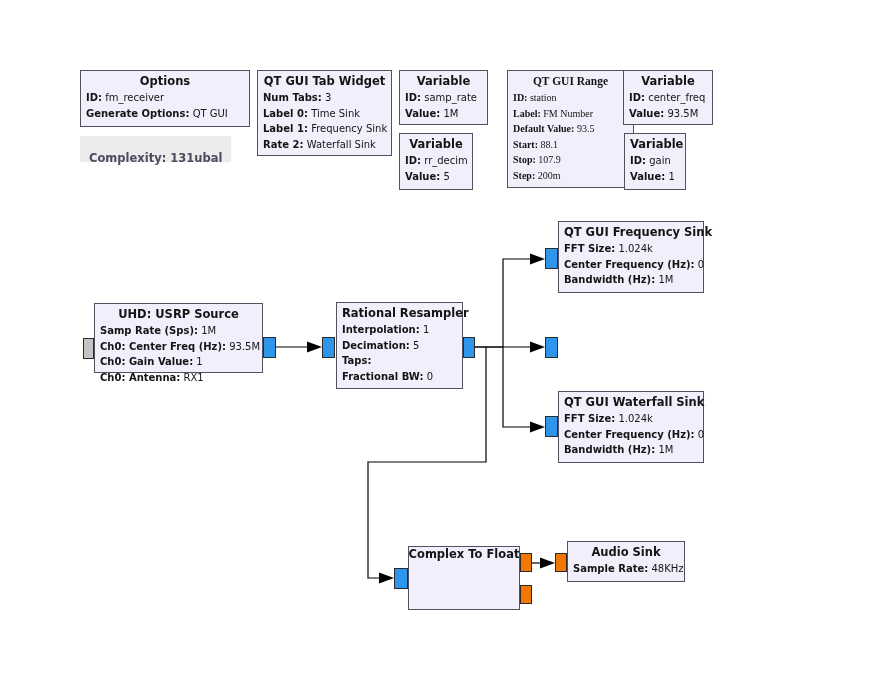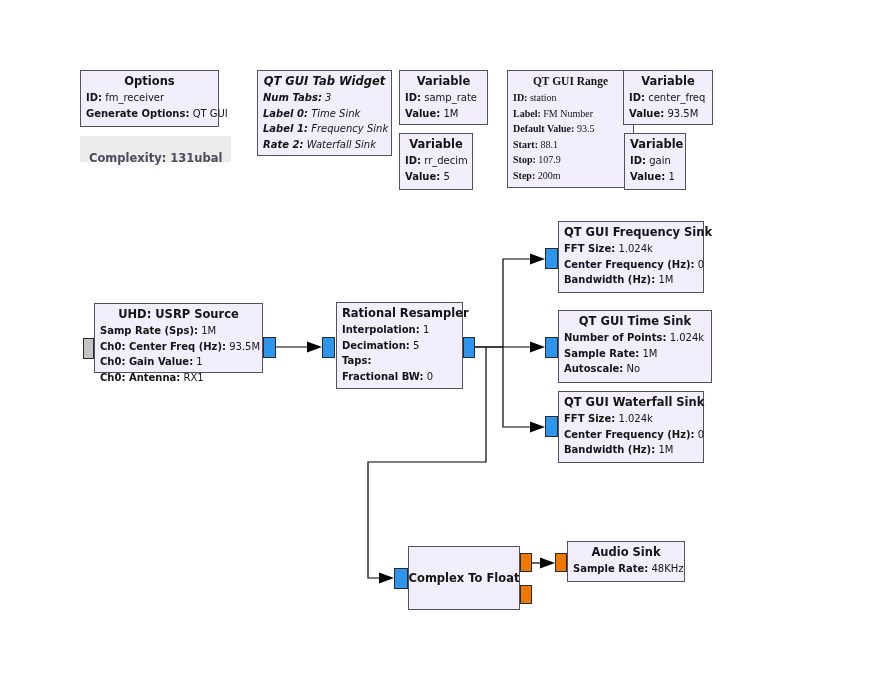--- a/index.html
+++ b/index.html
@@ -6,49 +6,49 @@
   .canvas{
     position:relative;width:874px;height:675px;background:#ffffff;
     font-family:"DejaVu Sans",sans-serif;color:#141414;overflow:hidden;
   }
   .block{
     position:absolute;background:#f2eefb;border:1px solid #51515f;
     box-sizing:border-box;padding:2px 5px;font-size:10px;line-height:15.5px;
     white-space:nowrap;
   }
   .block .title{font-weight:bold;font-size:11.5px;line-height:17px;text-align:center;}
-  .block.centered{display:flex;align-items:center;justify-content:center;padding:0;}
+  .block.centered{display:flex;justify-content:center;padding:0;}
   .block.centered .title{line-height:normal;}
   .pl{font-weight:bold;}
   .port{position:absolute;box-sizing:border-box;border:1px solid #2a2a2a;}
   .p-complex{background:#2d95ec;}
   .p-float{background:#f07800;}
   .p-msg{background:#c4c4c4;}
   .badge{
     position:absolute;background:#ececec;color:#4b4b5e;font-weight:bold;
     font-size:11.5px;line-height:26px;height:26px;padding:9px 9px;box-sizing:border-box;
   }
   svg.wires{position:absolute;left:0;top:0;pointer-events:none;}
   svg.wires path{stroke:#000;stroke-width:1.2;fill:none;}
   svg.wires polygon{fill:#000;stroke:none;}
 </style>
 </head>
 <body>
 
 <div class="canvas">
 
-  <div class="block" style="left:80px;top:70px;width:139px;height:57px;">
+  <div class="block" style="left:80px;top:70px;width:170px;height:57px;">
     <div class="title">Options</div>
     <div class="param"><span class="pl">ID:</span> <span class="pv">fm_receiver</span></div>
     <div class="param"><span class="pl">Generate Options:</span> <span class="pv">QT GUI</span></div>
   </div>
 
   <div class="badge" style="left:80px;top:136px;">Complexity: 131ubal</div>
 
-  <div class="block" style="left:257px;top:70px;width:135px;height:86px;font-style:italic;">
+  <div class="block" style="left:257px;top:70px;width:135px;height:86px;">
     <div class="title">QT GUI Tab Widget</div>
     <div class="param"><span class="pl">Num Tabs:</span> <span class="pv">3</span></div>
     <div class="param"><span class="pl">Label 0:</span> <span class="pv">Time Sink</span></div>
     <div class="param"><span class="pl">Label 1:</span> <span class="pv">Frequency Sink</span></div>
     <div class="param"><span class="pl">Rate 2:</span> <span class="pv">Waterfall Sink</span></div>
   </div>
 
   <div class="block" style="left:399px;top:70px;width:89px;height:55px;">
     <div class="title">Variable</div>
     <div class="param"><span class="pl">ID:</span> <span class="pv">samp_rate</span></div>
@@ -99,26 +99,20 @@
     <div class="param"><span class="pl">Fractional BW:</span> <span class="pv">0</span></div>
   </div>
 
   <div class="block" style="left:558px;top:221px;width:146px;height:72px;">
     <div class="title">QT GUI Frequency Sink</div>
     <div class="param"><span class="pl">FFT Size:</span> <span class="pv">1.024k</span></div>
     <div class="param"><span class="pl">Center Frequency (Hz):</span> <span class="pv">0</span></div>
     <div class="param"><span class="pl">Bandwidth (Hz):</span> <span class="pv">1M</span></div>
   </div>
 
-  <div class="block" style="left:558px;top:310px;width:154px;height:73px;">
-    <div class="title">QT GUI Time Sink</div>
-    <div class="param"><span class="pl">Number of Points:</span> <span class="pv">1.024k</span></div>
-    <div class="param"><span class="pl">Sample Rate:</span> <span class="pv">1M</span></div>
-    <div class="param"><span class="pl">Autoscale:</span> <span class="pv">No</span></div>
-  </div>
 
   <div class="block" style="left:558px;top:391px;width:146px;height:72px;">
     <div class="title">QT GUI Waterfall Sink</div>
     <div class="param"><span class="pl">FFT Size:</span> <span class="pv">1.024k</span></div>
     <div class="param"><span class="pl">Center Frequency (Hz):</span> <span class="pv">0</span></div>
     <div class="param"><span class="pl">Bandwidth (Hz):</span> <span class="pv">1M</span></div>
   </div>
 
   <div class="block centered" style="left:408px;top:546px;width:112px;height:64px;">
     <div class="title">Complex To Float</div>

